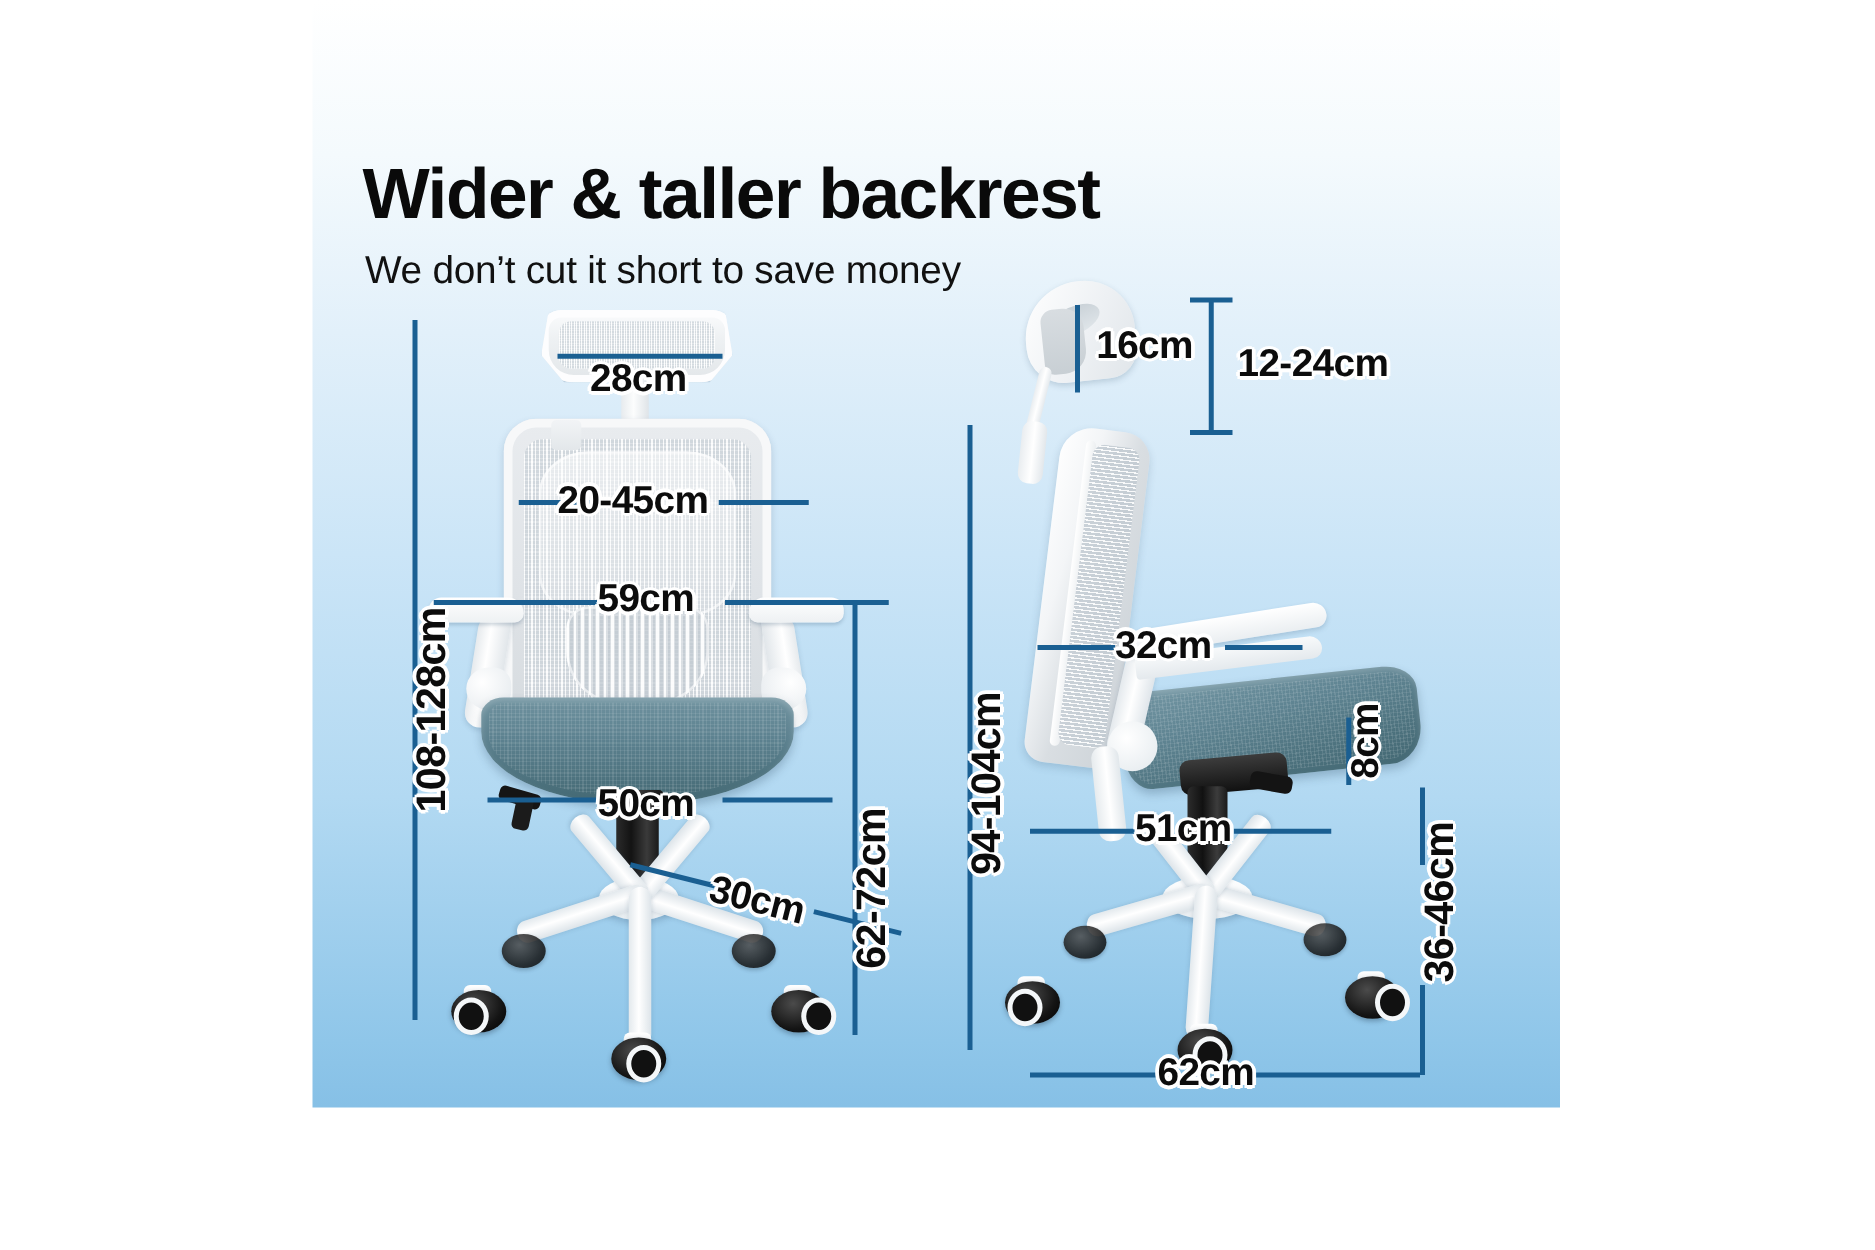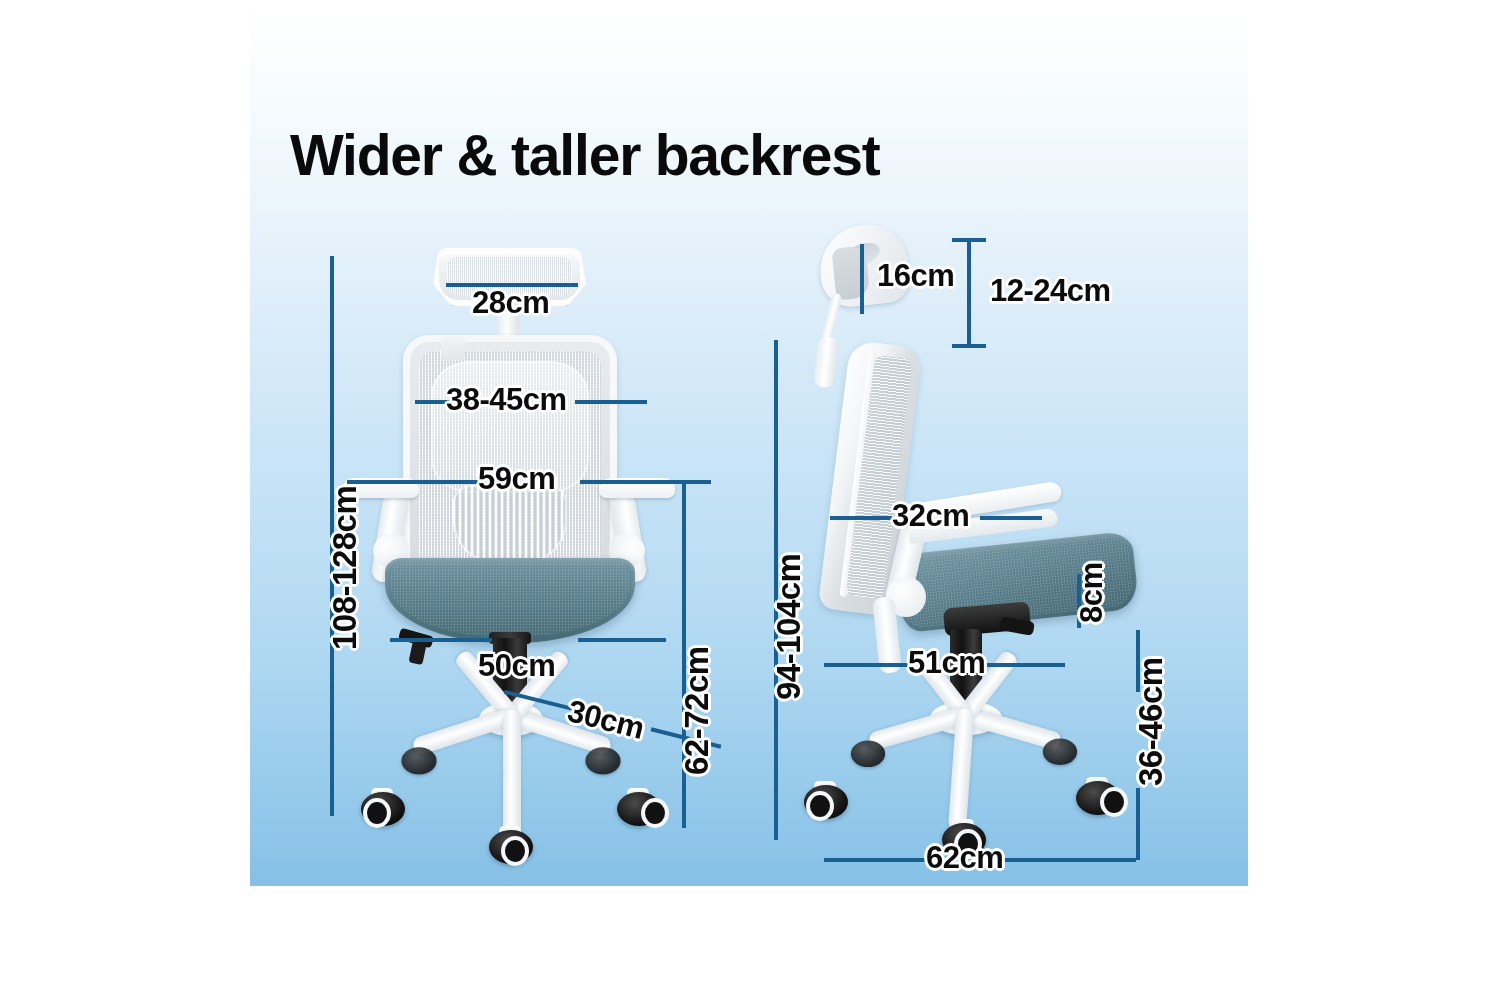--- a/index.html
+++ b/index.html
@@ -313,20 +313,21 @@
   }
 </style>
 </head>
 <body>
 
 <div id="stage">
 
   <div id="panel">
 
     <div class="h-title">Wider &amp; taller backrest</div>
+    <div class="h-sub">We don’t cut it short to save money</div>
 
     <div id="front">
 
       <div class="fr-hr">
         <div class="fr-hr-mesh"></div>
       </div>
       <div class="fr-hr-stem"></div>
 
       <div class="fr-back">
         <div class="fr-back-mesh"></div>
@@ -443,29 +444,29 @@
       <div class="caster" style="left:248px;top:506px;transform:scale(.78);opacity:.85;">
         <div class="tyre"></div>
       </div>
     </div>
 
     <div class="dline h" style="left:196px;top:283px;width:132px;"></div>
     <div class="dlabel" style="left:222px;top:285px;">28cm</div>
 
     <div class="dline h" style="left:165px;top:400px;width:77px;"></div>
     <div class="dline h" style="left:325px;top:400px;width:72px;"></div>
-    <div class="dlabel" style="left:196px;top:382px;">38-45cm</div>
+    <div class="dlabel" style="left:196px;top:382px;">20-45cm</div>
 
     <div class="dline h" style="left:97px;top:480px;width:131px;"></div>
     <div class="dline h" style="left:330px;top:480px;width:131px;"></div>
     <div class="dlabel" style="left:228px;top:461px;">59cm</div>
 
     <div class="dline h" style="left:140px;top:638px;width:102px;"></div>
     <div class="dline h" style="left:328px;top:638px;width:88px;"></div>
-    <div class="dlabel" style="left:228px;top:648px;">50cm</div>
+    <div class="dlabel" style="left:228px;top:625px;">50cm</div>
 
     <div class="dline h" style="left:253px;top:700px;width:84px;transform:rotate(14deg);"></div>
     <div class="dline h" style="left:400px;top:736px;width:72px;transform:rotate(14deg);"></div>
     <div class="dlabel" style="left:317px;top:702px;transform:rotate(14deg);">30cm</div>
 
     <div class="dline v" style="left:80px;top:256px;height:560px;"></div>
     <div class="dlabel vert big" style="left:76px;top:650px;">108-128cm</div>
 
     <div class="dline v" style="left:432px;top:483px;height:345px;"></div>
     <div class="dlabel vert big" style="left:428px;top:775px;">62-72cm</div>

